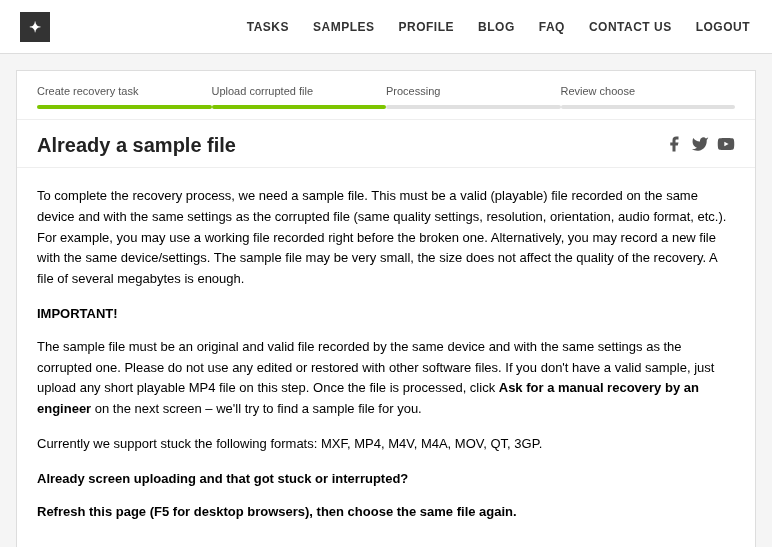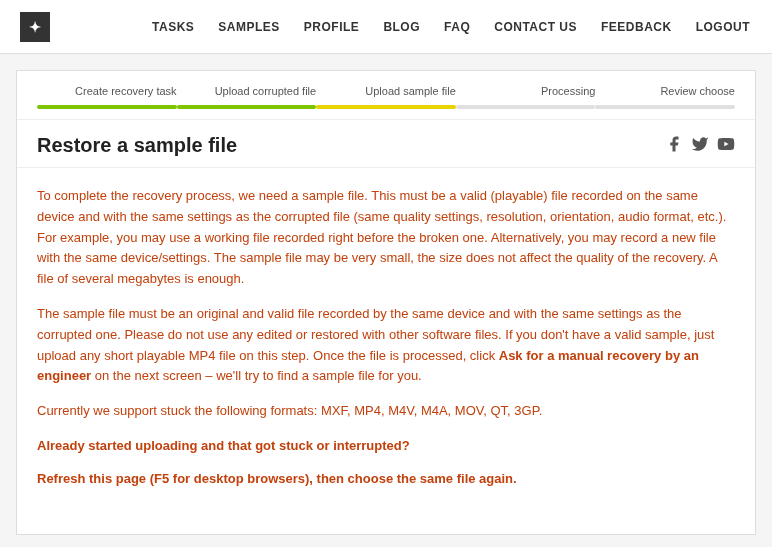--- a/index.html
+++ b/index.html
@@ -60,21 +60,21 @@
 
     
     .steps {
       display: flex;
       border-bottom: 1px solid #eee;
       padding: 14px 20px 0;
       gap: 0;
     }
     .step {
       flex: 1;
-      text-align: right;
+      text-align: left;
       padding-bottom: 10px;
     }
     .step-label {
       font-size: 11px;
       color: #555;
       margin-bottom: 8px;
       display: block;
     }
     .step-bar {
       height: 4px;
@@ -108,21 +108,21 @@
       cursor: pointer;
     }
 
     
     .content {
       padding: 18px 20px 30px;
     }
     .content p {
       font-size: 13px;
       line-height: 1.6;
-      color: #c2410c;
+      color: #000000;
       margin-bottom: 12px;
     }
     .important-label {
       color: #cc0000;
       font-weight: bold;
       font-size: 13px;
       margin-bottom: 4px;
     }
     .please-note-label {
       color: #cc0000;
@@ -144,52 +144,47 @@
   <div class="logo">
     <div class="logo-icon">✦</div>
   </div>
   <nav>
     <a href="#">TASKS</a>
     <a href="#">SAMPLES</a>
     <a href="#">PROFILE</a>
     <a href="#">BLOG</a>
     <a href="#">FAQ</a>
     <a href="#">CONTACT US</a>
-    <a href="#">FEEDBACK</a>
     <a href="#">LOGOUT</a>
   </nav>
 </div>
 
 <div class="container">
 
   <div class="steps">
     <div class="step">
       <span class="step-label">Create recovery task</span>
       <div class="step-bar green"></div>
     </div>
     <div class="step">
       <span class="step-label">Upload corrupted file</span>
       <div class="step-bar green"></div>
     </div>
     <div class="step">
-      <span class="step-label">Upload sample file</span>
-      <div class="step-bar yellow"></div>
-    </div>
-    <div class="step">
       <span class="step-label">Processing</span>
       <div class="step-bar empty"></div>
     </div>
     <div class="step">
       <span class="step-label">Review choose</span>
       <div class="step-bar empty"></div>
     </div>
   </div>
 
   <div class="page-header">
-    <h1 class="page-title">Restore a sample file</h1>
+    <h1 class="page-title">Already a sample file</h1>
     <div class="social-icons">
       <span class="social-icon">
         <svg width="18" height="18" viewBox="0 0 24 24" fill="#555">
             <path d="M18 2h-3a5 5 0 00-5 5v3H7v4h3v8h4v-8h3l1-4h-4V7a1 1 0 011-1h3z"></path>
           </svg>
       </span>
       <span class="social-icon">
         <svg width="18" height="18" viewBox="0 0 24 24" fill="#555">
             <path d="M23 3a10.9 10.9 0 01-3.14 1.53 4.48 4.48 0 00-7.86 3v1A10.66 10.66 0 013 4s-4 9 5 13a11.64 11.64 0 01-7 2c9 5 20 0 20-11.5a4.5 4.5 0 00-.08-.83A7.72 7.72 0 0023 3z"></path>
           </svg>
@@ -203,28 +198,29 @@
     </div>
   </div>
 
   <div class="content">
 
     <div class="section">
       <p>To complete the recovery process, we need a sample file. This must be a valid (playable) file recorded on the same device and with the same settings as the corrupted file (same quality settings, resolution, orientation, audio format, etc.). For example, you may use a working file recorded right before the broken one. Alternatively, you may record a new file with the same device/settings. The sample file may be very small, the size does not affect the quality of the recovery. A file of several megabytes is enough.</p>
     </div>
 
     <div class="section">
+      <p class="important-label">IMPORTANT!</p>
       <p>
         <span>The sample file must be an original and valid file recorded by the same device and with the same settings as the corrupted one. Please do not use any edited or restored with other software files. If you don't have a valid sample, just upload any short playable MP4 file on this step. Once the file is processed, click </span><span style="font-weight:bold;">Ask for a manual recovery by an engineer</span><span> on the next screen – we'll try to find a sample file for you.</span>
       </p>
     </div>
 
     <div class="section">
       <p>Currently we support stuck the following formats: MXF, MP4, M4V, M4A, MOV, QT, 3GP.</p>
     </div>
 
     <div class="section">
-      <p class="bold-text">Already started uploading and that got stuck or interrupted?</p>
+      <p class="bold-text">Already screen uploading and that got stuck or interrupted?</p>
       <p class="bold-text">Refresh this page (F5 for desktop browsers), then choose the same file again.</p>
     </div>
 
   </div>
 </div>
 
 </body></html>

